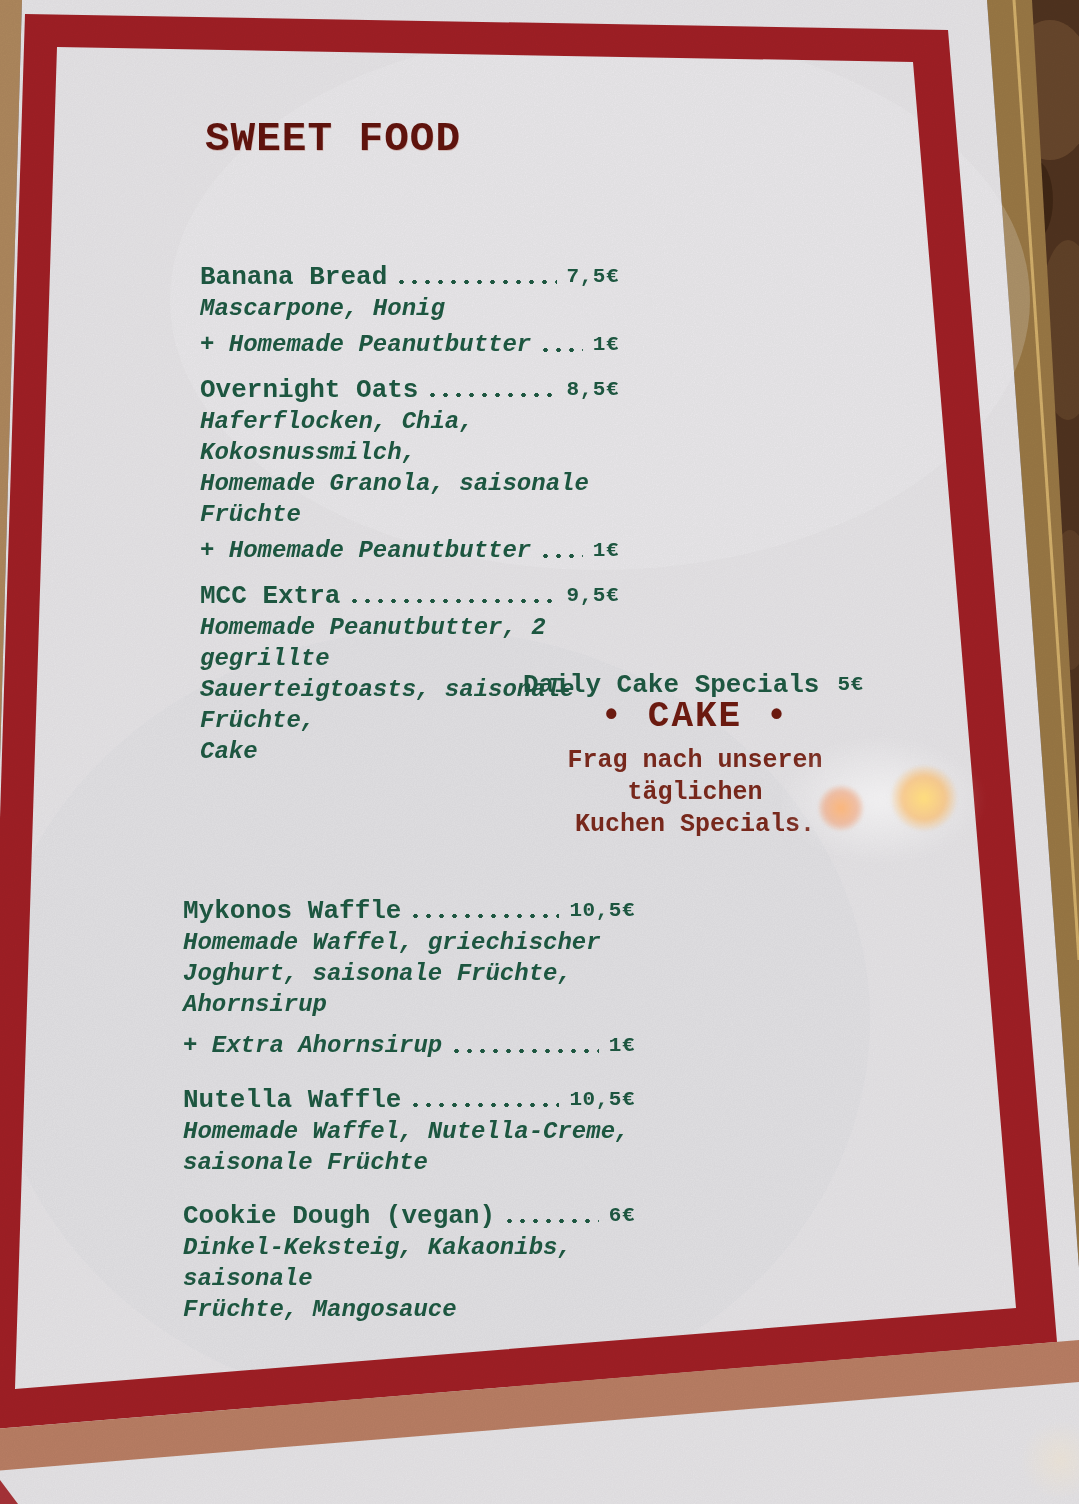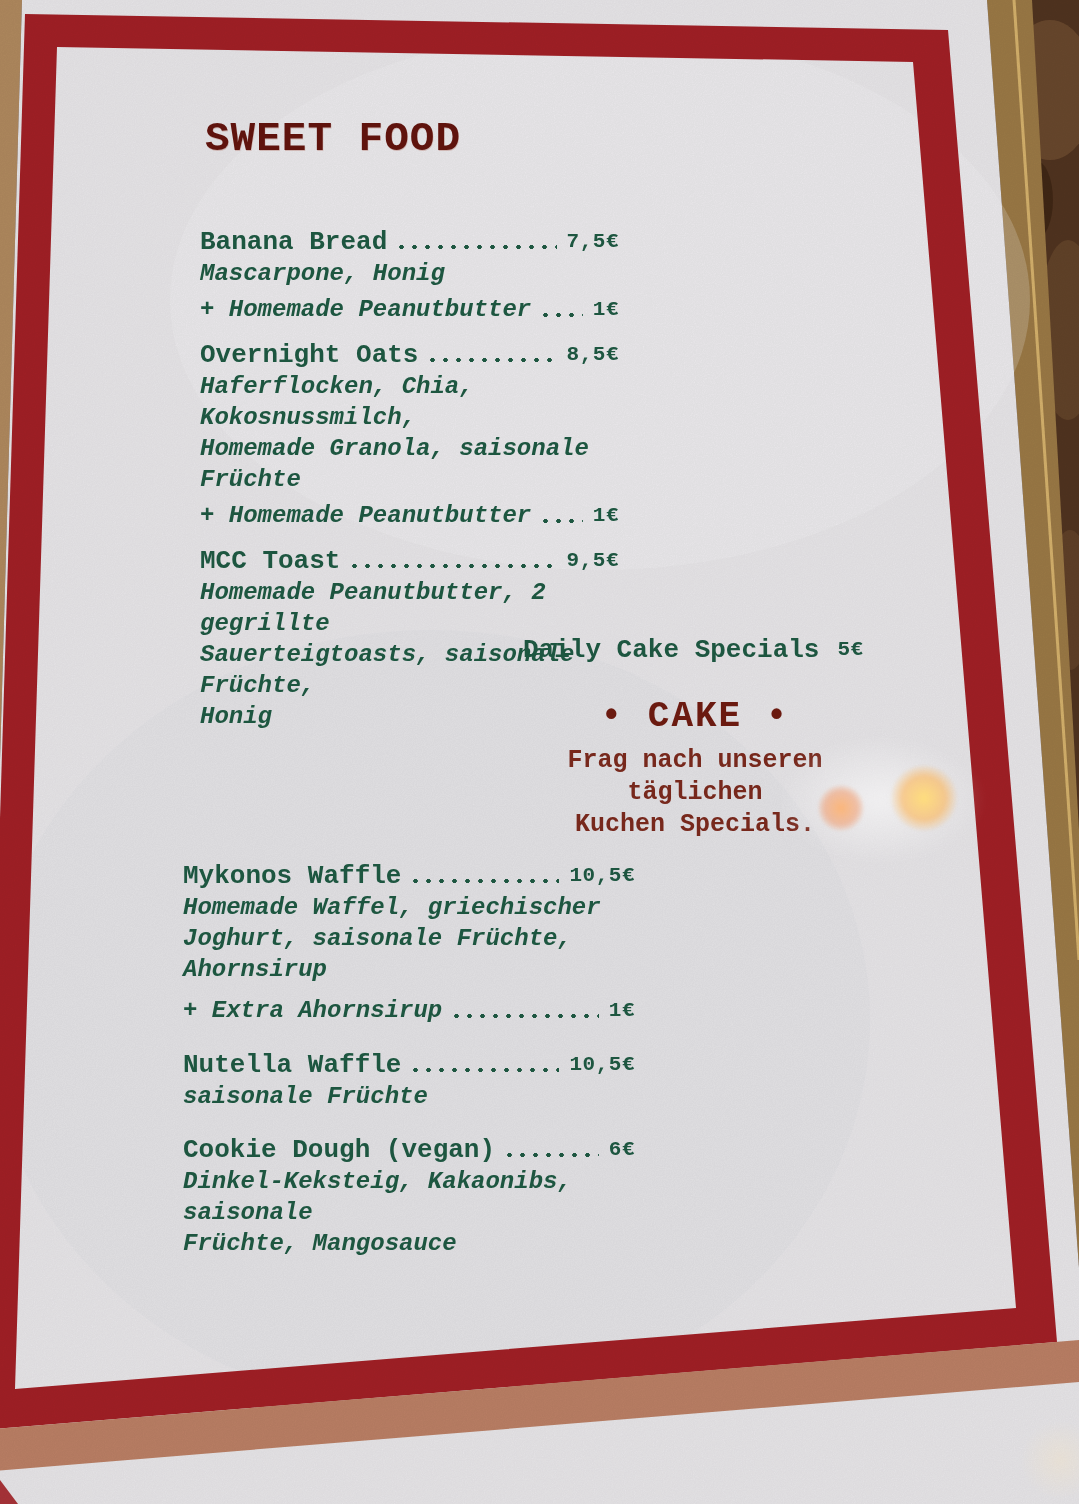--- a/index.html
+++ b/index.html
@@ -14,21 +14,21 @@
   .scene svg{position:absolute;inset:0;display:block;}
   .content{position:absolute;inset:0;}
 
   .title{
     position:absolute;left:205px;top:116px;
     font-size:41px;font-weight:700;letter-spacing:1px;
     color:#5f130d;
     text-shadow:0.5px 0.5px 0 rgba(150,60,40,.25);
   }
 
-  .menu-block{position:absolute;color:#1d5640;}
+  .menu-block{position:absolute;color:#1d5640;margin-top:35px;}
   .block-top{left:200px;top:226px;width:419px;}
   .block-bottom{left:183px;top:860px;width:452px;}
 
   .item{margin:0;}
   .block-top .item + .item{margin-top:13px;}
   .block-bottom .item + .item{margin-top:22px;}
   .row{display:flex;align-items:flex-end;}
   .name{font-size:26px;font-weight:700;line-height:32px;white-space:nowrap;}
   .price{font-size:21px;font-weight:700;line-height:32px;letter-spacing:.5px;white-space:nowrap;}
   .leader{
@@ -143,27 +143,27 @@
         <div class="desc">Homemade Granola, saisonale Früchte</div>
         <div class="row addon">
           <span class="addon-label">+ Homemade Peanutbutter</span>
           <span class="leader"></span>
           <span class="price">1€</span>
         </div>
       </div>
 
       <div class="item">
         <div class="row">
-          <span class="name">MCC Toast</span>
+          <span class="name">MCC Extra</span>
           <span class="leader"></span>
           <span class="price">9,5€</span>
         </div>
         <div class="desc">Homemade Peanutbutter, 2 gegrillte</div>
         <div class="desc">Sauerteigtoasts, saisonale Früchte,</div>
-        <div class="desc">Honig</div>
+        <div class="desc">Cake</div>
       </div>
 
     </div>
 
     <div class="menu-block cake-price">
       <div class="row">
         <span class="name">Daily Cake Specials</span>
         <span class="leader"></span>
         <span class="price">5€</span>
       </div>
@@ -191,20 +191,21 @@
           <span class="price">1€</span>
         </div>
       </div>
 
       <div class="item">
         <div class="row">
           <span class="name">Nutella Waffle</span>
           <span class="leader"></span>
           <span class="price">10,5€</span>
         </div>
+        <div class="desc">Homemade Waffel, Nutella-Creme,</div>
         <div class="desc">saisonale Früchte</div>
       </div>
 
       <div class="item">
         <div class="row">
           <span class="name">Cookie Dough (vegan)</span>
           <span class="leader"></span>
           <span class="price">6€</span>
         </div>
         <div class="desc">Dinkel-Keksteig, Kakaonibs, saisonale</div>

